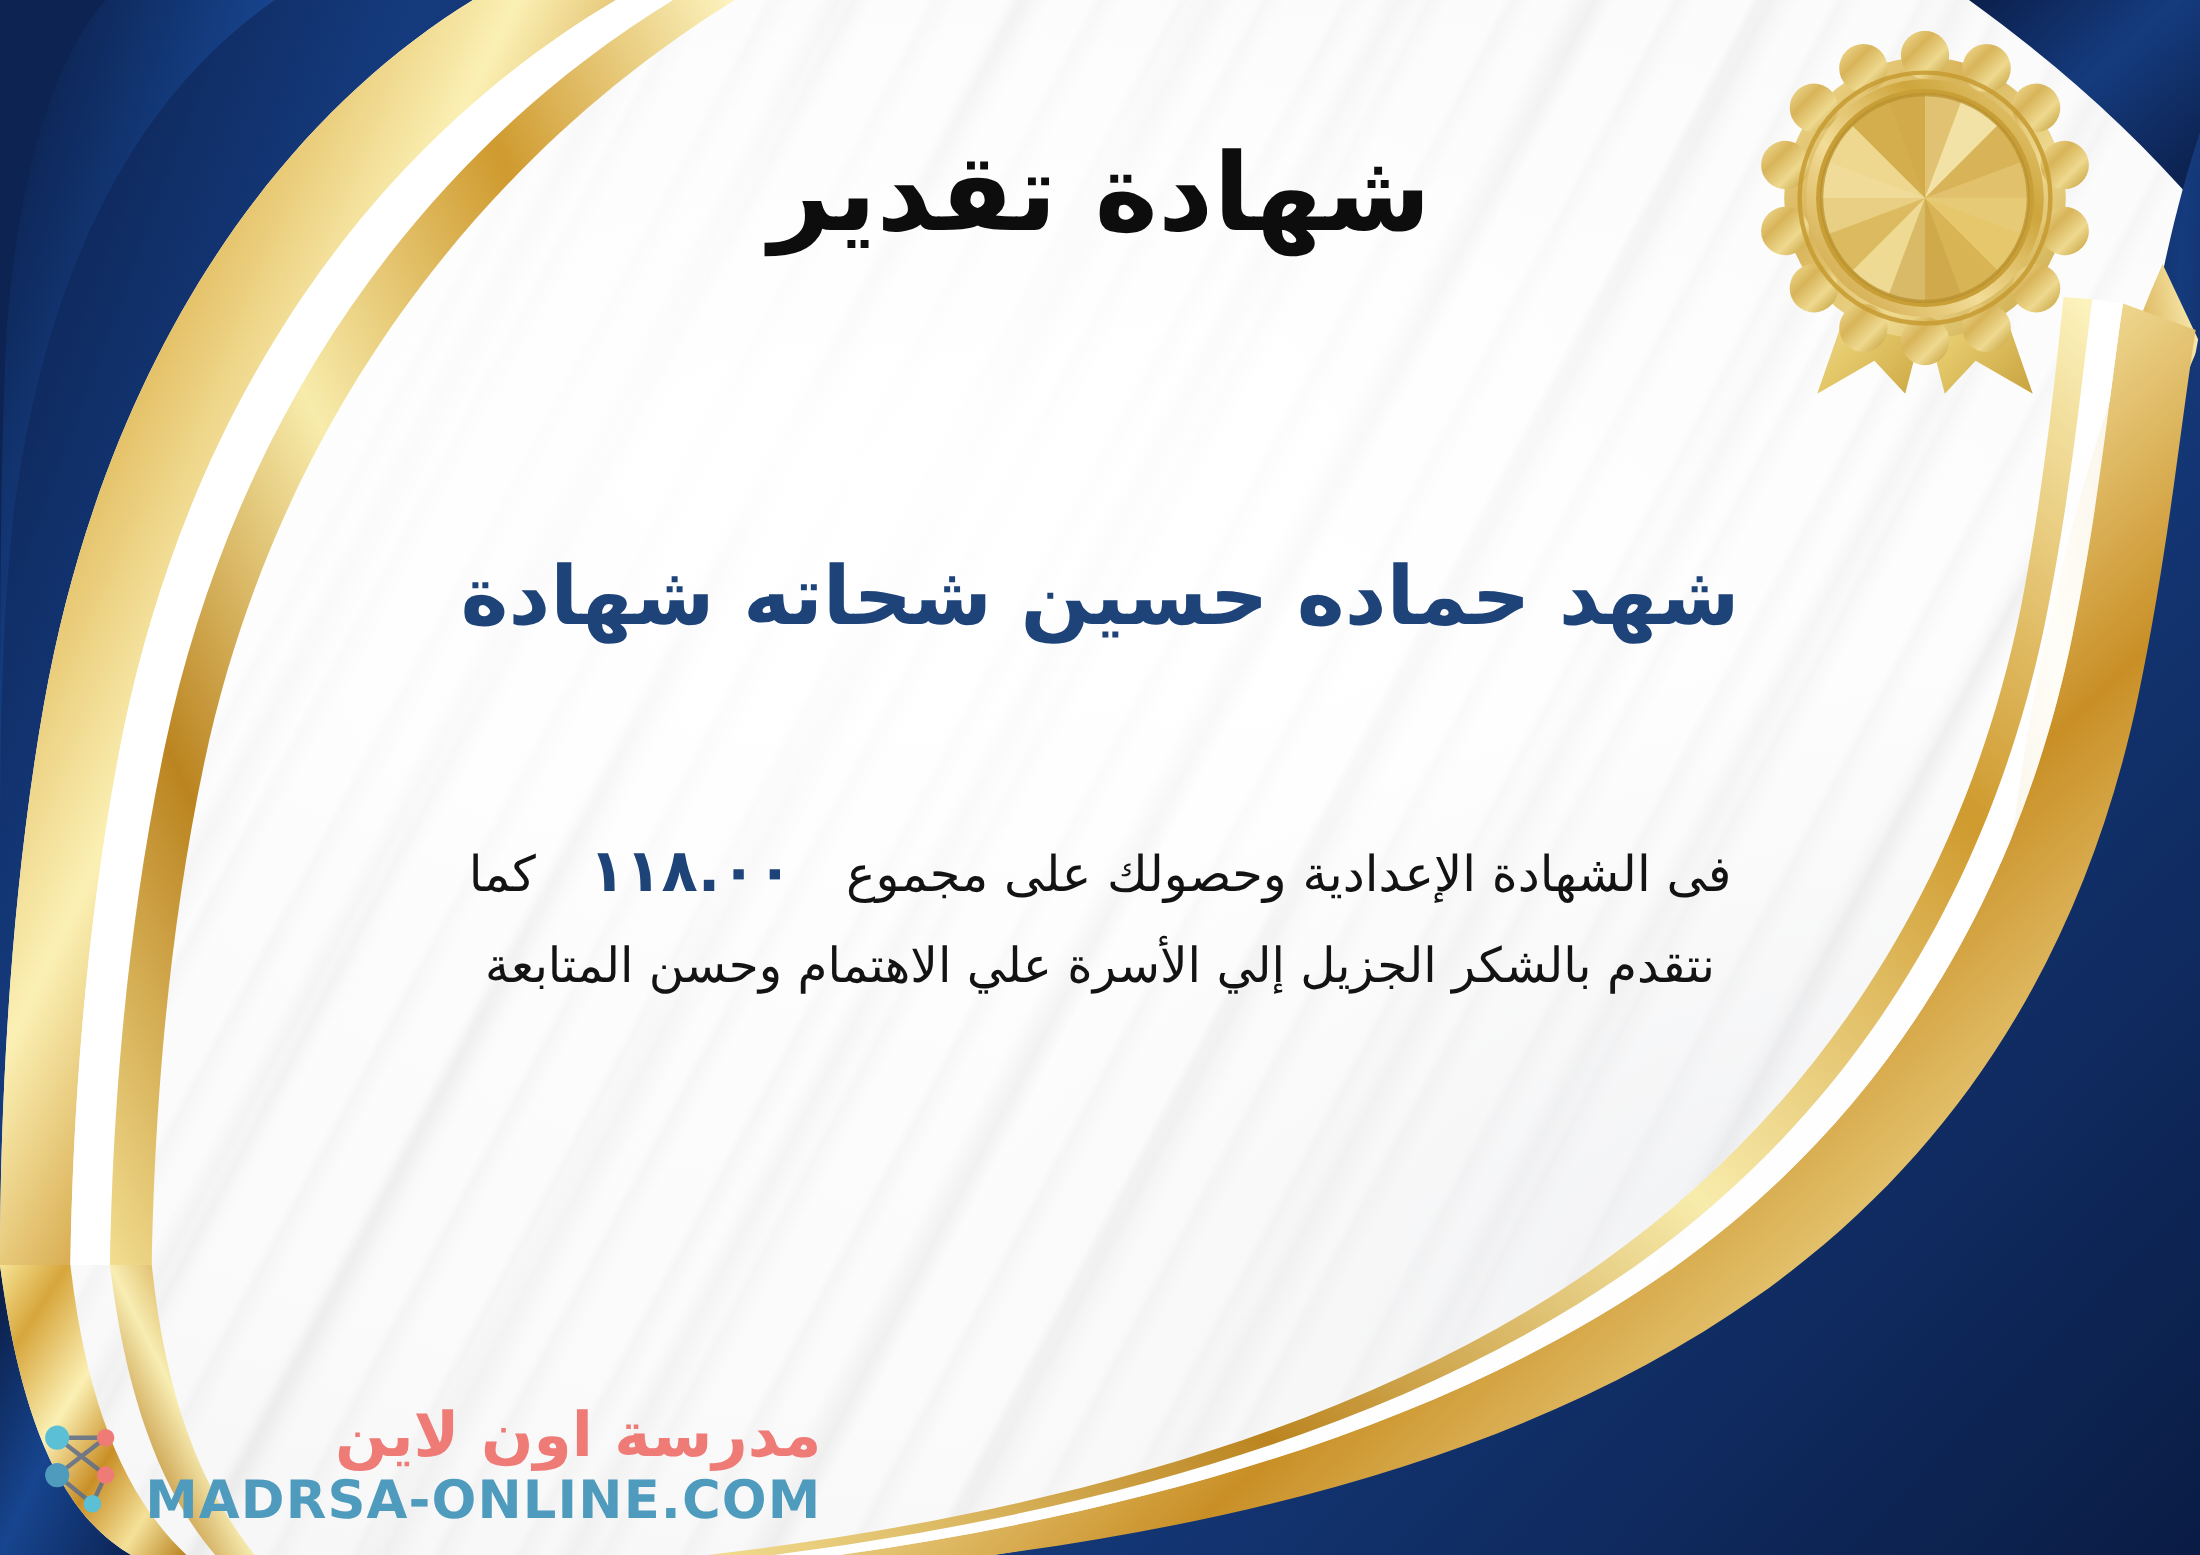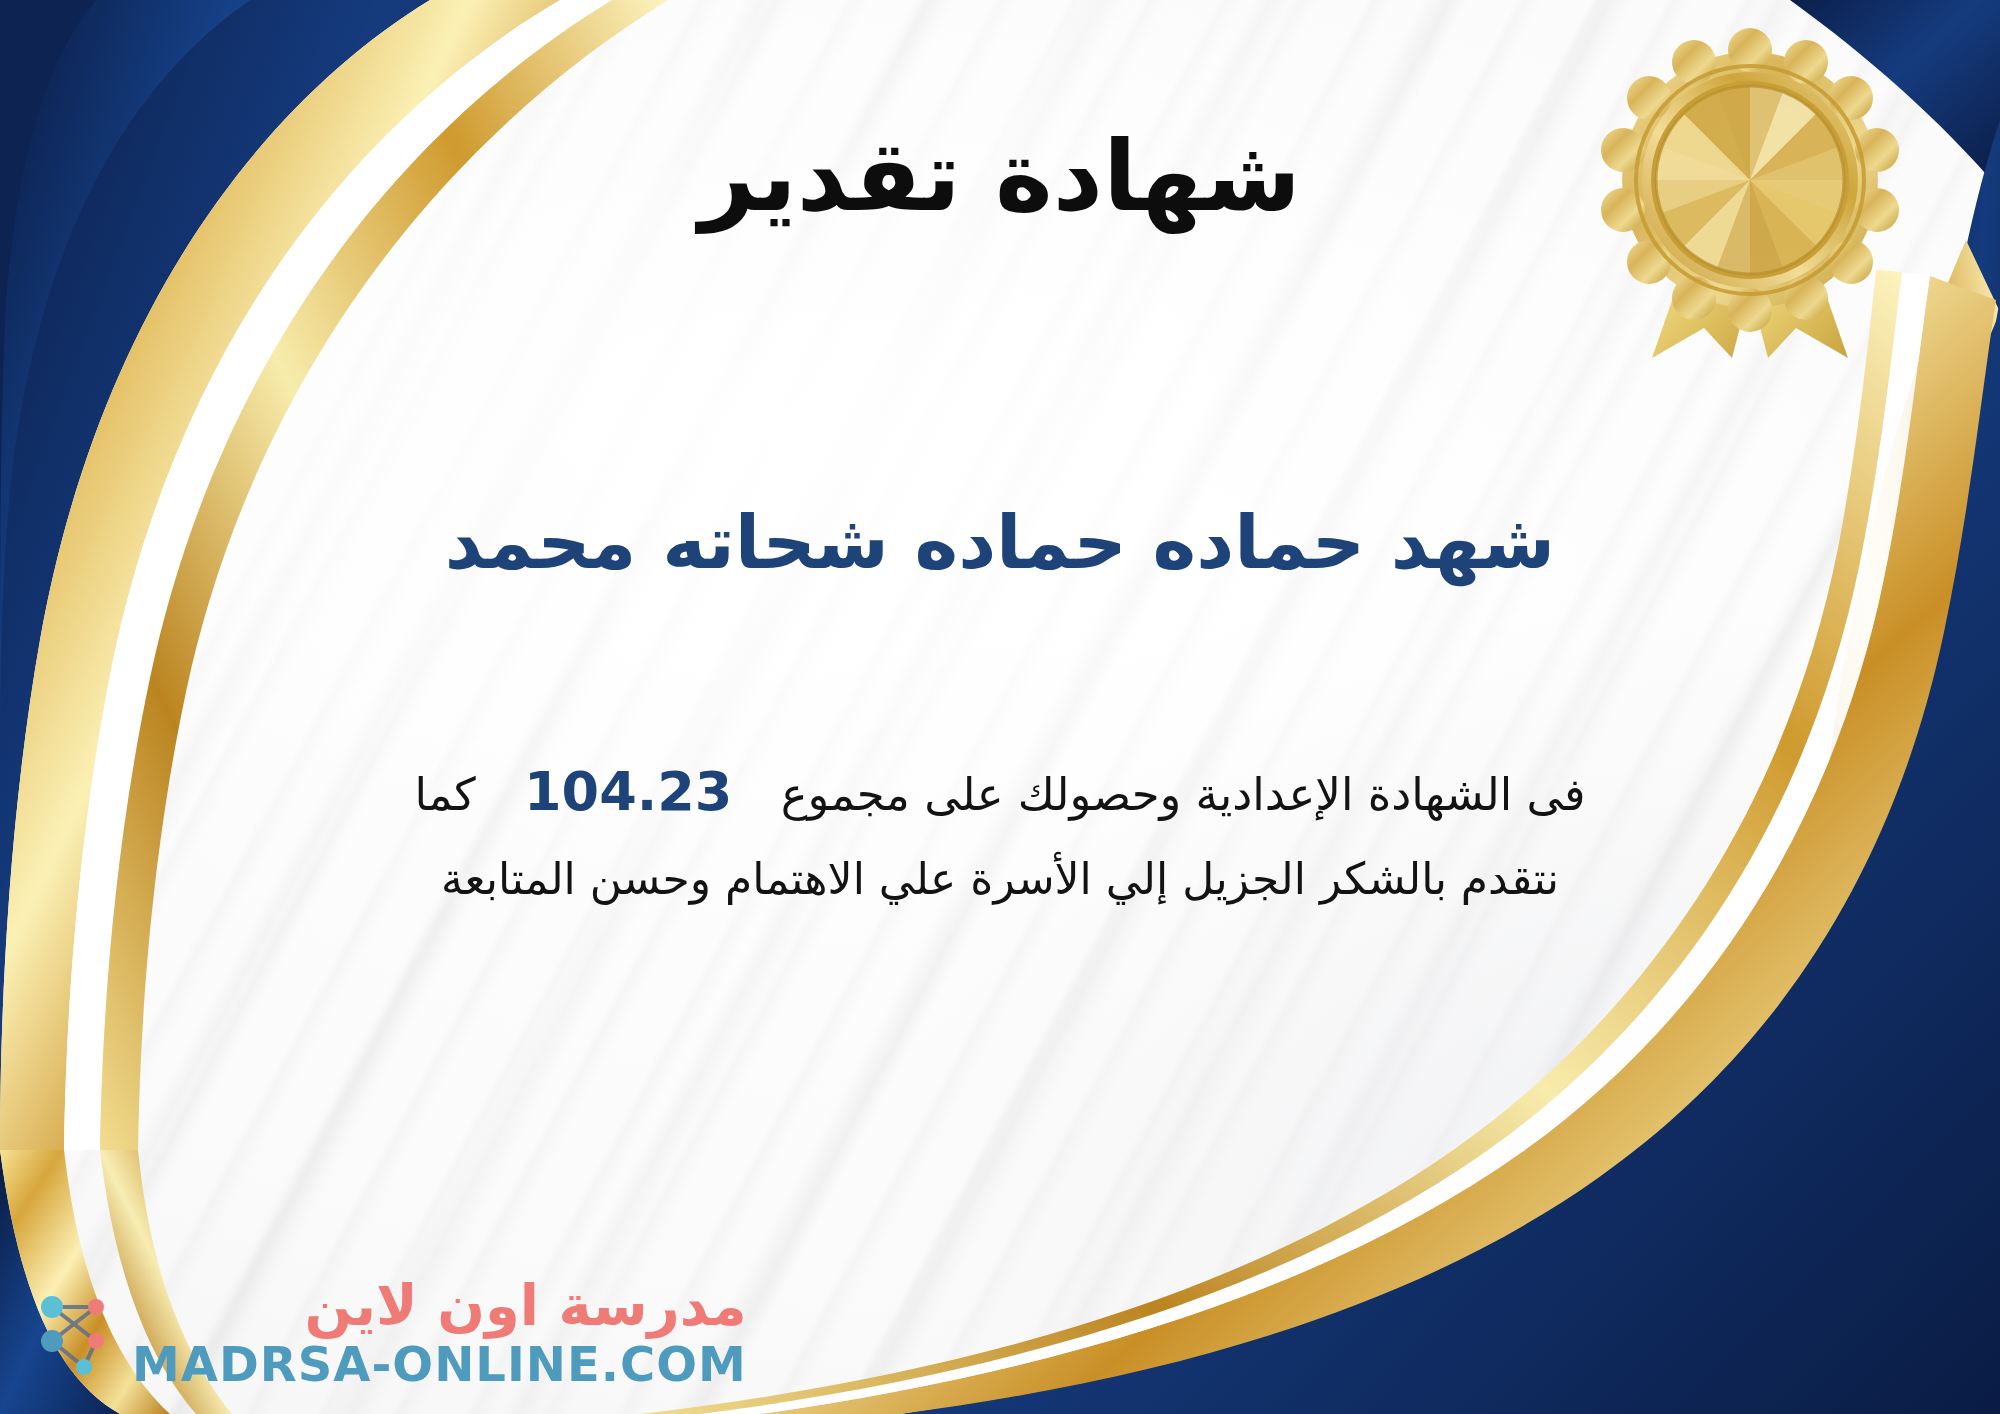--- a/index.html
+++ b/index.html
@@ -313,26 +313,26 @@
           <circle r="94" fill="none" stroke="#b68f2c" stroke-width="3" opacity="0.7"></circle>
         </g>
       </g>
     </svg>
   </div>
 
   <div class="content">
 
     <div class="cert-title">شهادة تقدير</div>
 
-    <div class="student-name">شهد حماده حماده شحاته محمد</div>
+    <div class="student-name">شهد حماده حسين شحاته شهادة</div>
 
     <div class="body-block">
       <span class="body-line l2">
         <span>فى الشهادة الإعدادية وحصولك على مجموع</span>
-        <span class="score">104.23</span>
+        <span class="score">١١٨.٠٠</span>
         <span>كما</span>
       </span>
       <span class="body-line l3">نتقدم  بالشكر الجزيل إلي الأسرة علي الاهتمام وحسن المتابعة</span>
     </div>
 
   </div>
 
   <div class="brand">
     <div class="brand-mark">
       <svg viewBox="0 0 96 96" xmlns="http://www.w3.org/2000/svg">

